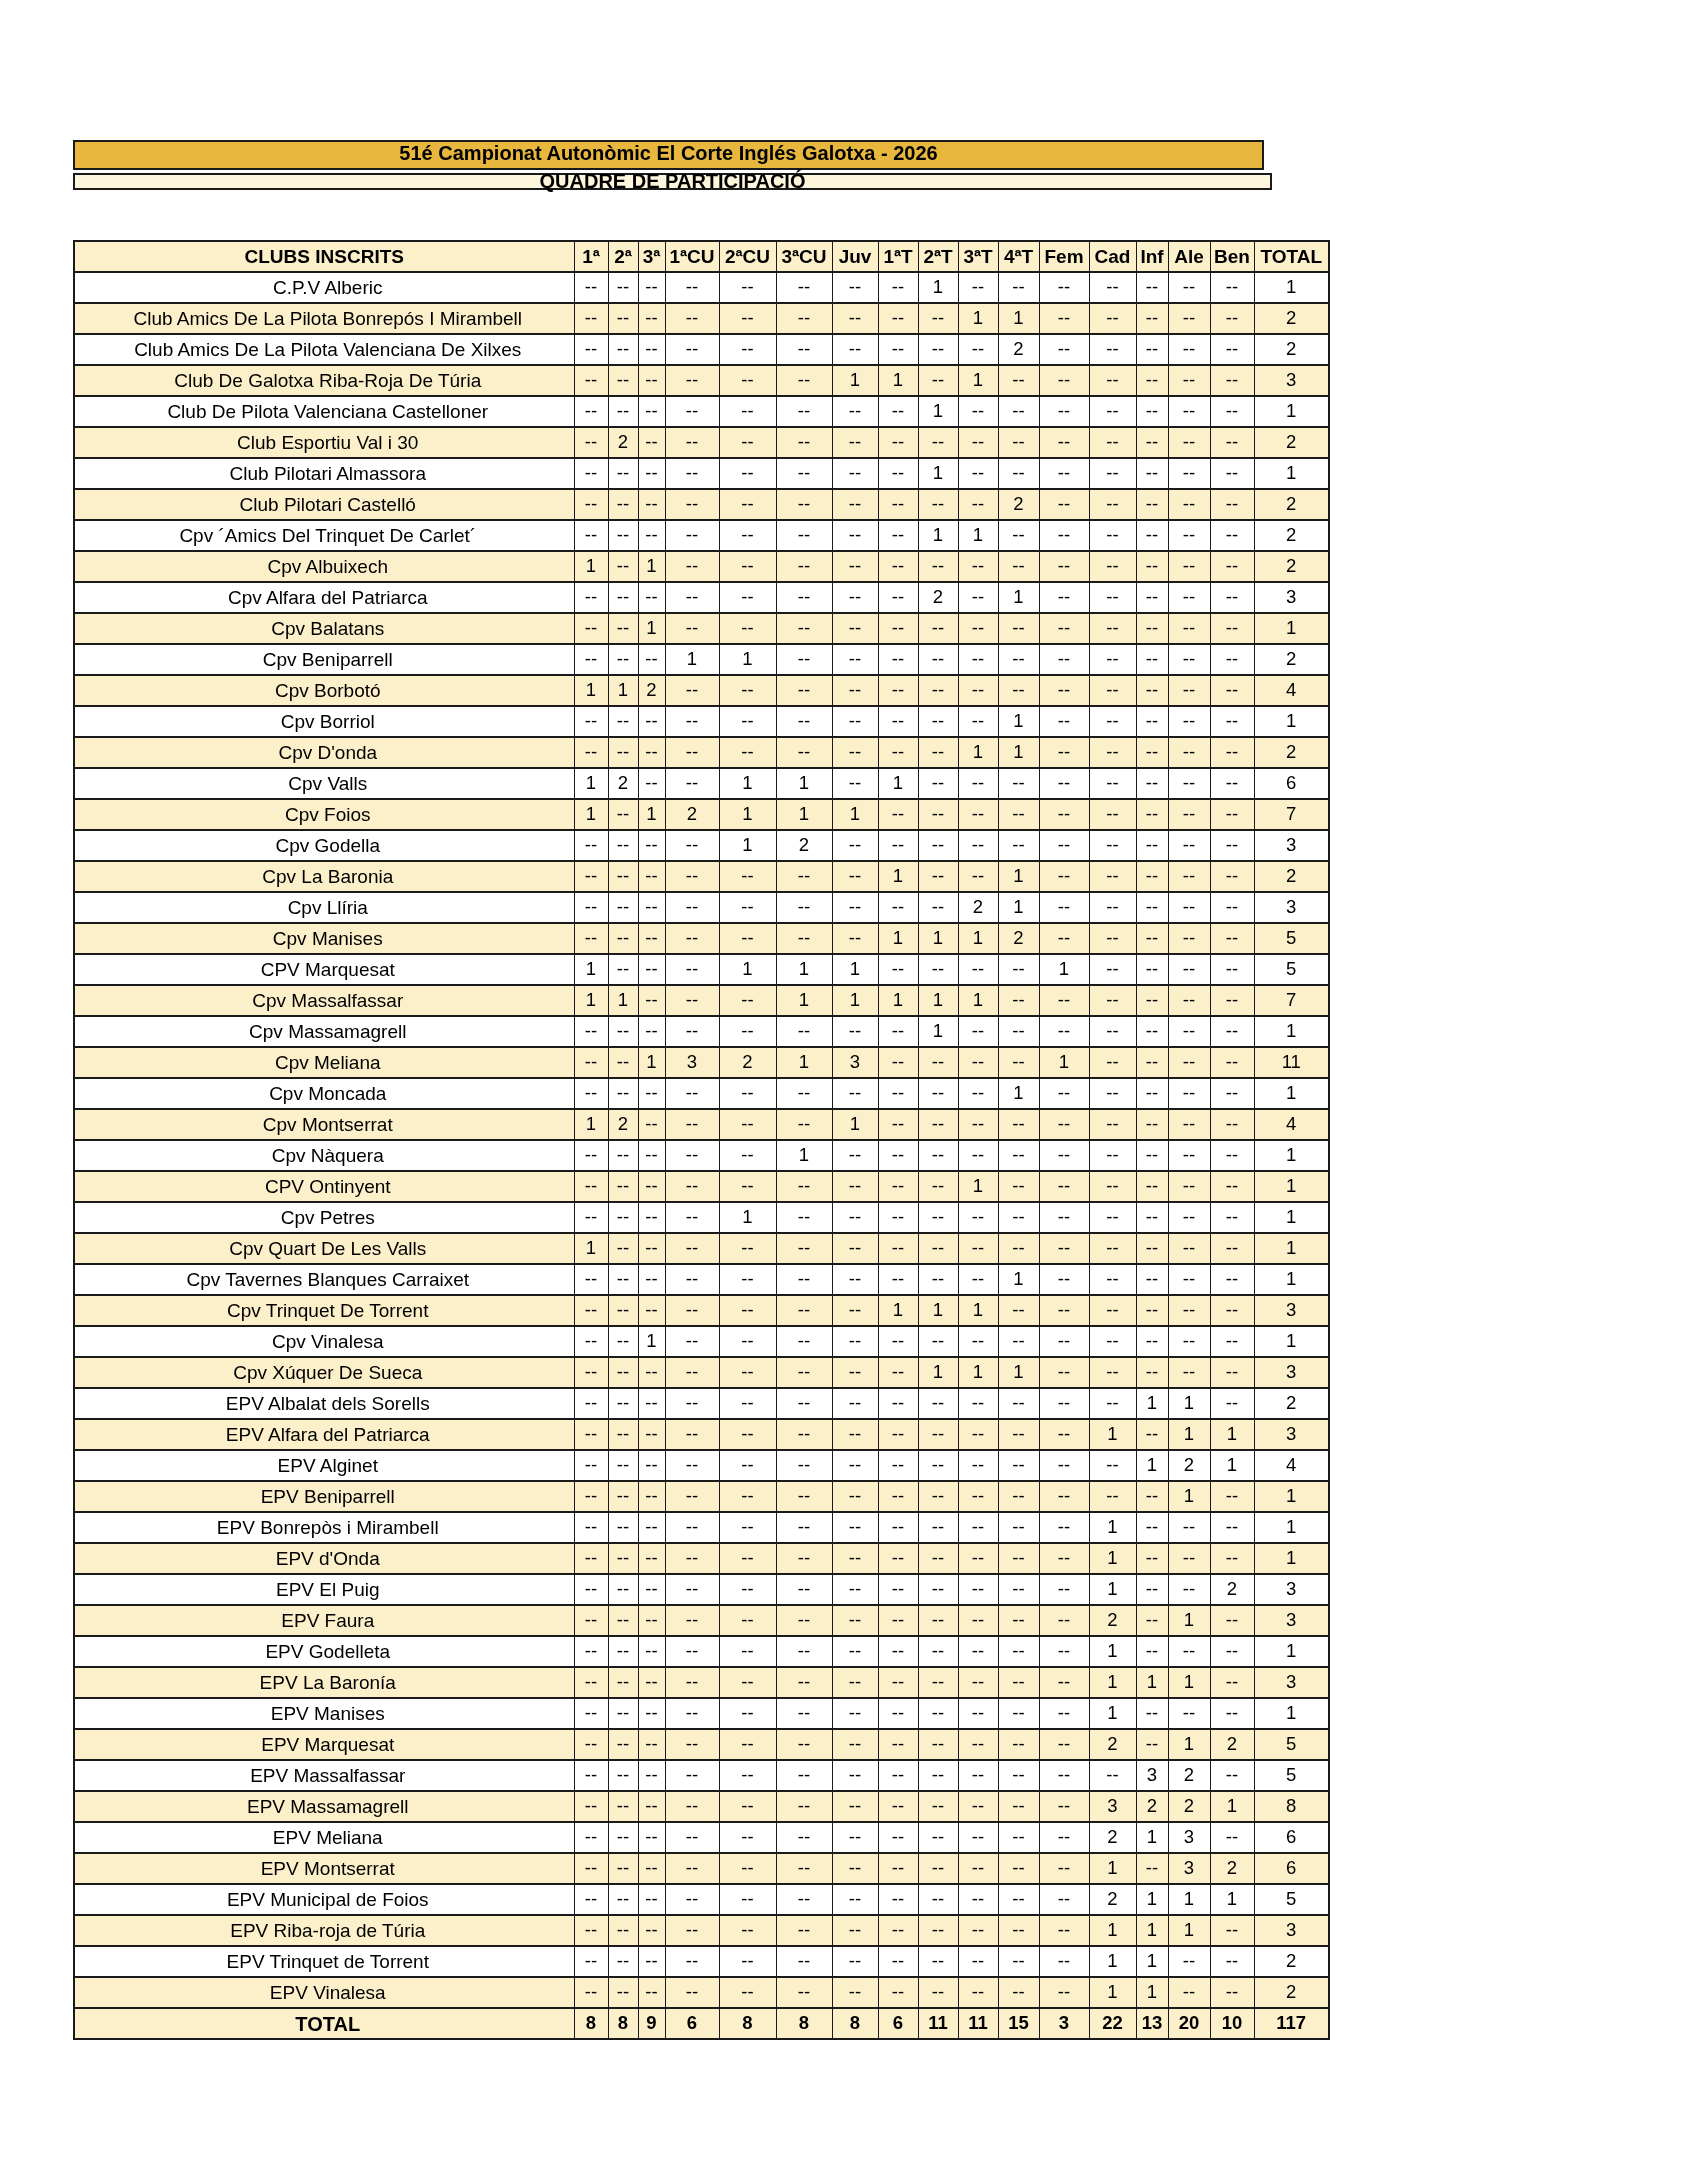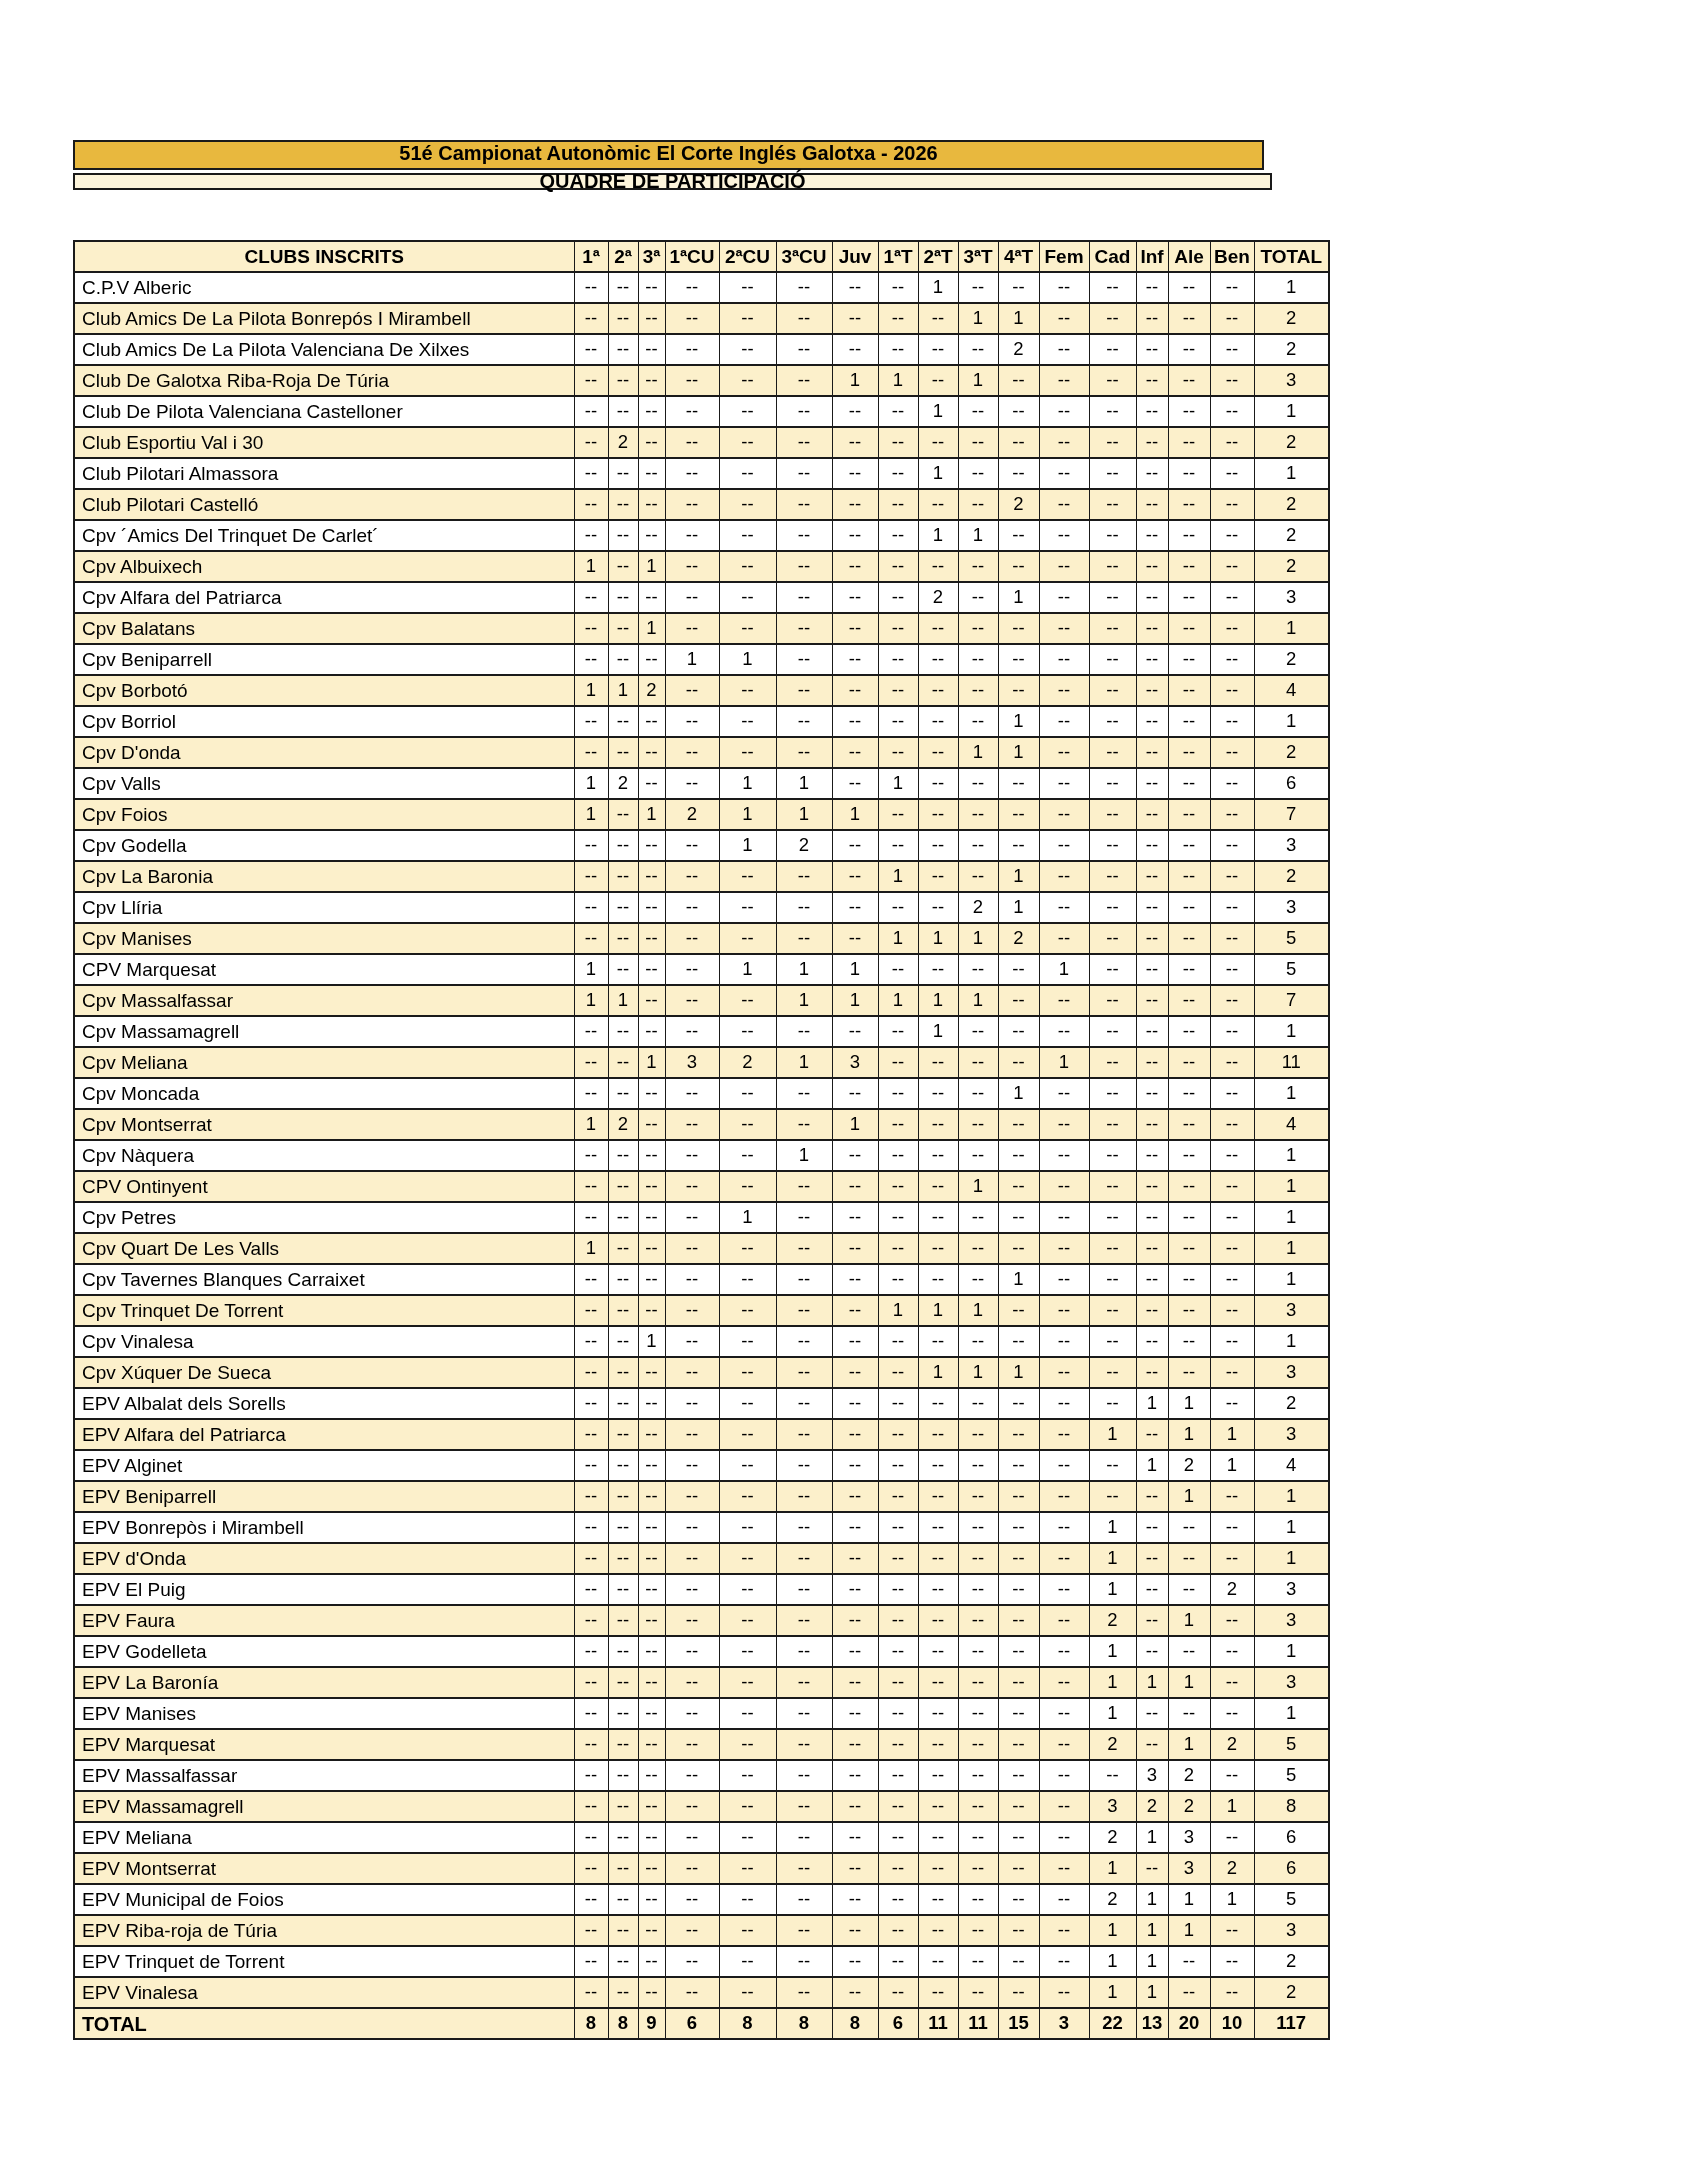--- a/index.html
+++ b/index.html
@@ -26,21 +26,21 @@
     border-collapse:collapse;table-layout:fixed;width:1254px;
     border:2.6px solid #1a1a1a;
   }
   th,td{
     border-left:1.3px solid #1a1a1a;border-right:1.3px solid #1a1a1a;
     border-top:2px solid #1a1a1a;border-bottom:2px solid #1a1a1a;
     height:31px;padding:0;box-sizing:border-box;
     font-size:18.5px;line-height:1;overflow:hidden;white-space:nowrap;
   }
   thead th{background:#FCF0CB;font-weight:bold;font-size:19px;}
-  td.club{text-align:left;padding-left:7px;font-size:19px;margin-left:32px;}
+  td.club{text-align:center;padding-left:7px;font-size:19px;margin-left:32px;}
   td.num{text-align:center;}
   td.total-col{font-size:18.5px;}
   tbody tr:nth-child(odd) td{background:#ffffff;}
   tbody tr:nth-child(even) td{background:#FCF0CB;}
   tr.total-row td{background:#FCF0CB !important;font-weight:bold;}
   tr.total-row td.club{font-size:20px;}
 </style>
 </head>
 <body>
 

